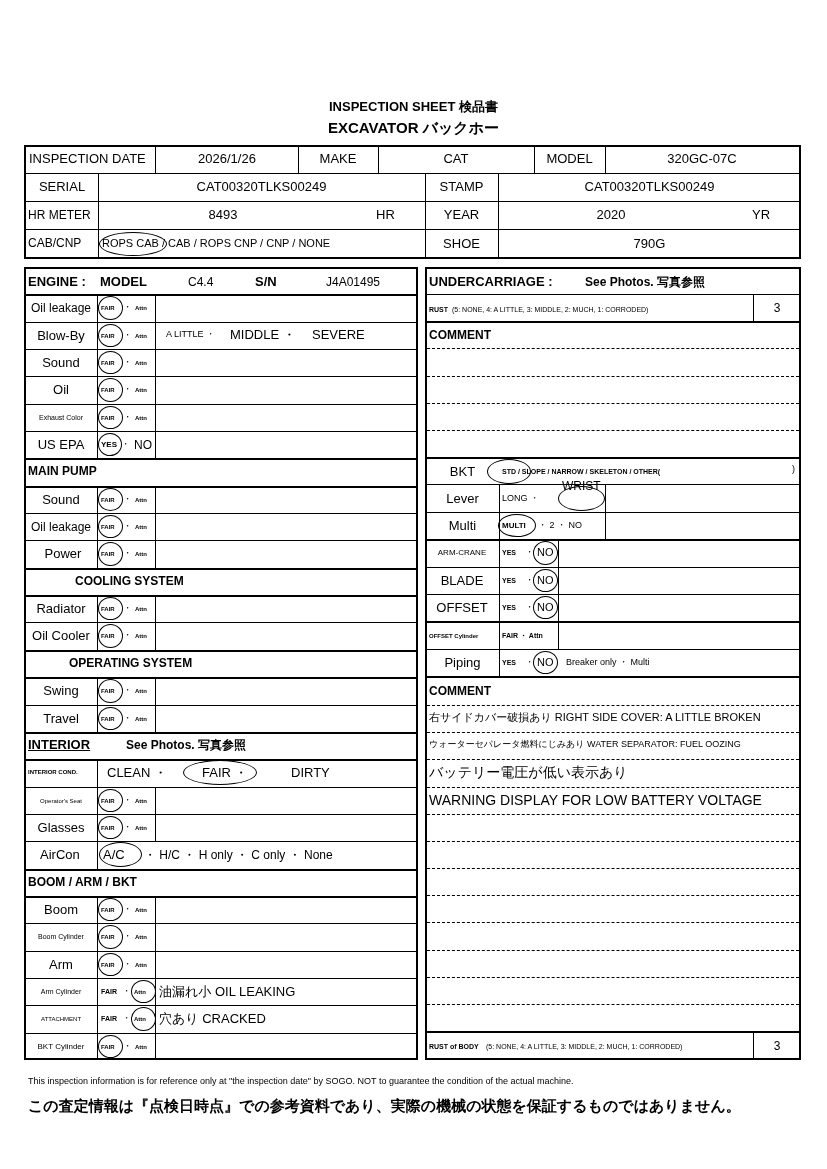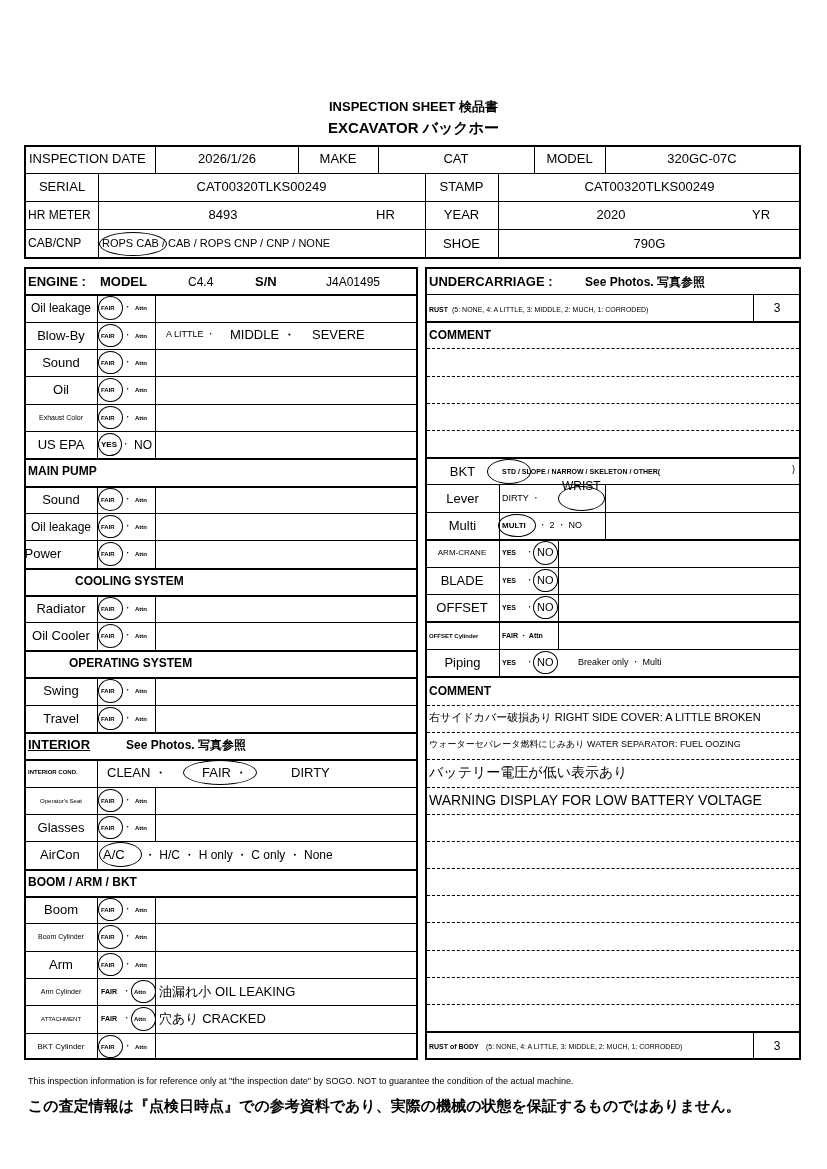--- a/index.html
+++ b/index.html
@@ -122,34 +122,34 @@
 <div class="hl2" style="left:425px;top:457px;width:376px;"></div>
 
 <div id="right-rows"></div>
 
 <div class="t s13 c" style="left:425px;width:75px;top:465px;">BKT</div>
 <div class="t s7 b" style="left:502px;top:468px;">STD / SLOPE / NARROW / SKELETON / OTHER(</div>
 <div class="t s9" style="left:792px;top:465px;">)</div>
 <div class="oval" style="left:487px;top:459px;width:44px;height:25px;"></div>
 
 <div class="t s13 c" style="left:425px;width:75px;top:492px;">Lever</div>
-<div class="t s9" style="left:502px;top:494px;">DIRTY   ・</div>
+<div class="t s9" style="left:502px;top:494px;">LONG   ・</div>
 <div class="t s12" style="left:562px;top:480px;">WRIST</div>
 <div class="oval" style="left:558px;top:486px;width:47px;height:25px;"></div>
 
 <div class="t s13 c" style="left:425px;width:75px;top:519px;">Multi</div>
 <div class="t s8 b" style="left:502px;top:522px;">MULTI</div>
 <div class="oval" style="left:498px;top:514px;width:38px;height:23px;"></div>
 <div class="t s9" style="left:538px;top:521px;">・  2   ・  NO</div>
 
 <div class="t s6 b" style="left:429px;top:633px;">OFFSET Cylinder</div>
 <div class="t s7 b" style="left:502px;top:632px;">FAIR  ・  Attn</div>
 
 <div class="t s13 c" style="left:425px;width:75px;top:656px;">Piping</div>
-<div class="t s9" style="left:566px;top:658px;margin-left:12px;">Breaker only  ・   Multi</div>
+<div class="t s9" style="left:566px;top:658px;">Breaker only  ・   Multi</div>
 
 <div class="t s12 b" style="left:429px;top:685px;">COMMENT</div>
 <div id="comment2-lines"></div>
 <div class="t s11" style="left:429px;top:712px;">右サイドカバー破損あり  RIGHT SIDE COVER: A LITTLE BROKEN</div>
 <div class="t s9" style="left:429px;top:740px;">ウォーターセパレータ燃料にじみあり  WATER SEPARATOR: FUEL OOZING</div>
 <div class="t s14" style="left:429px;top:765px;">バッテリー電圧が低い表示あり</div>
 <div class="t s14" style="left:429px;top:793px;">WARNING DISPLAY FOR LOW BATTERY VOLTAGE</div>
 
 <div class="hl2" style="left:425px;top:1031px;width:376px;"></div>
 <div class="vl" style="left:753px;top:1031px;height:29px;"></div>
@@ -239,21 +239,21 @@
 <div class="oval" style="left:98px;top:488px;width:25px;height:23px;"></div>
 <div class="vl" style="left:97px;top:513px;height:27px;"></div>
 <div class="vl" style="left:155px;top:513px;height:27px;"></div>
 <div class="t c s12" style="left:25px;width:72px;top:520.5px;line-height:12px;">Oil leakage</div>
 <div class="t s6 b" style="left:101px;top:523.5px;">FAIR</div>
 <div class="t s9" style="left:123px;top:521.5px;">・</div>
 <div class="t s6 b" style="left:135px;top:523.5px;">Attn</div>
 <div class="oval" style="left:98px;top:515px;width:25px;height:23px;"></div>
 <div class="vl" style="left:97px;top:540px;height:28px;"></div>
 <div class="vl" style="left:155px;top:540px;height:28px;"></div>
-<div class="t c s13" style="left:7px;width:72px;top:548px;line-height:12px;">Power</div>
+<div class="t c s13" style="left:27px;width:72px;top:548px;line-height:12px;">Power</div>
 <div class="t s6 b" style="left:101px;top:551px;">FAIR</div>
 <div class="t s9" style="left:123px;top:549px;">・</div>
 <div class="t s6 b" style="left:135px;top:551px;">Attn</div>
 <div class="oval" style="left:98px;top:542px;width:25px;height:24px;"></div>
 <div class="vl" style="left:97px;top:595px;height:27px;"></div>
 <div class="vl" style="left:155px;top:595px;height:27px;"></div>
 <div class="t c s13" style="left:25px;width:72px;top:602.5px;line-height:12px;">Radiator</div>
 <div class="t s6 b" style="left:101px;top:605.5px;">FAIR</div>
 <div class="t s9" style="left:123px;top:603.5px;">・</div>
 <div class="t s6 b" style="left:135px;top:605.5px;">Attn</div>

